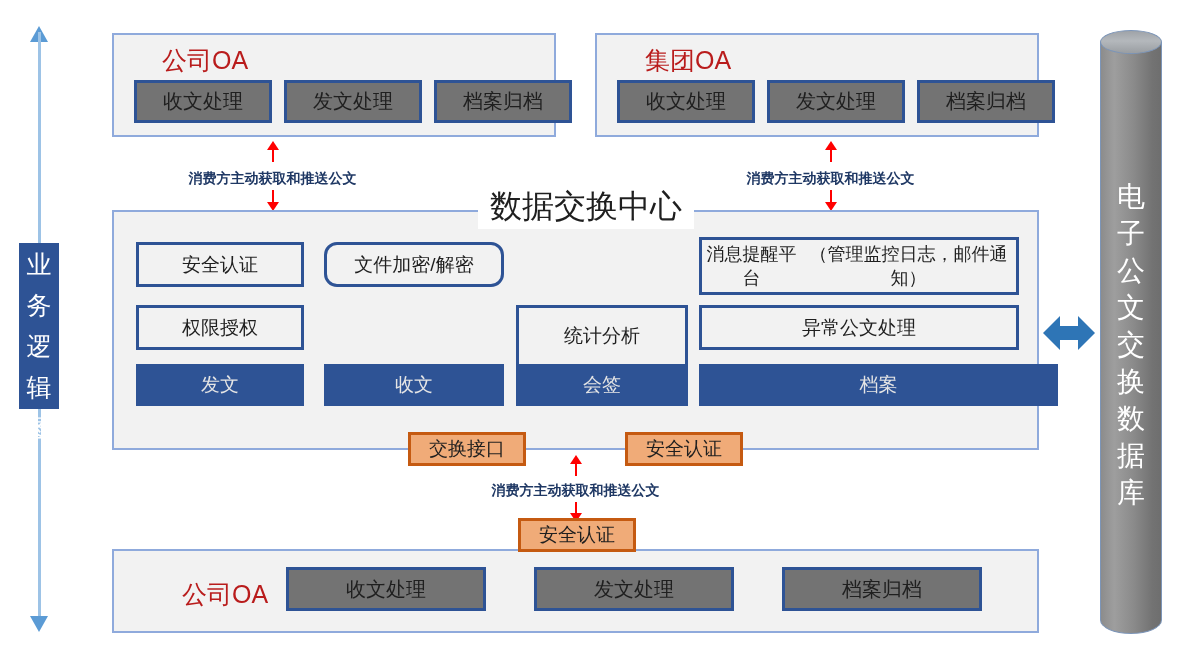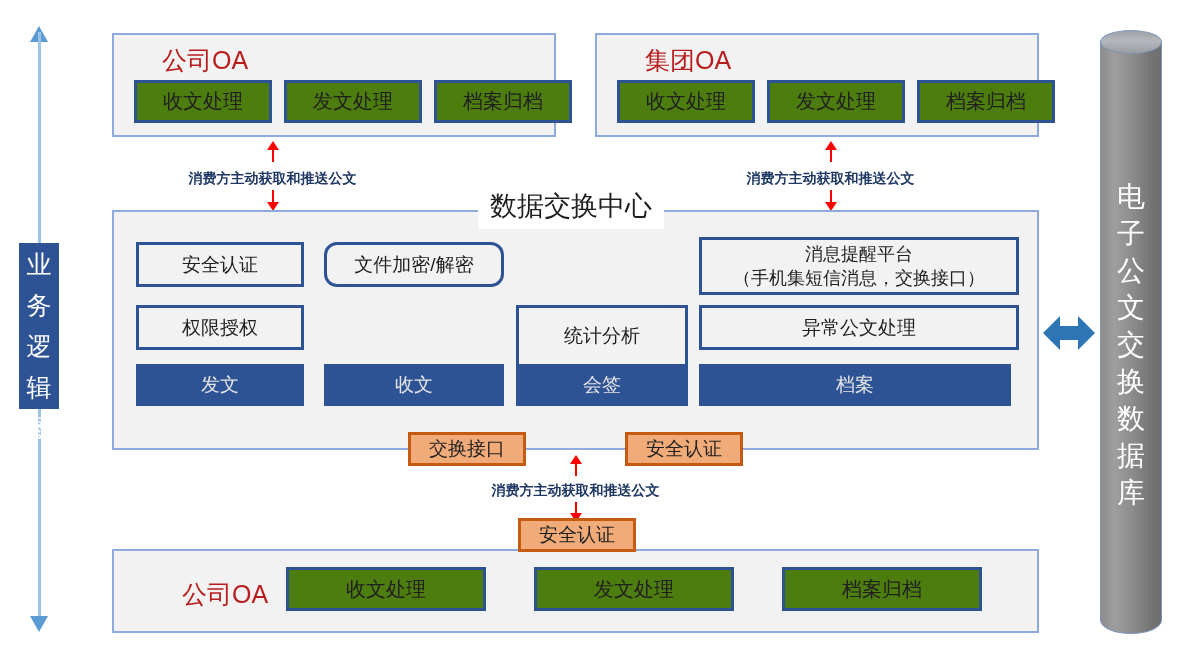--- a/index.html
+++ b/index.html
@@ -61,39 +61,39 @@
     border: 2px solid #8FAADC;
   }
   .oa-title {
     position: absolute;
     font-size: 25px;
     color: #b91c1c;
     line-height: 1;
     margin-left: 28px;
   }
   .oa-box {
-    background: #4d7c0f;
+    background: #737373;
     border: 3px solid #2E5395;
     color: #1F1F1F;
     font-size: 20px;
     display: flex;
     align-items: center;
     justify-content: center;
     text-align: center;
   }
 
   
   .dec-panel {
     background: #F2F2F2;
     border: 2px solid #8FAADC;
   }
   .dec-title {
     background: #ffffff;
     color: #1F1F1F;
-    font-size: 27px;
+    font-size: 32px;
     text-align: center;
     line-height: 34px;
     padding: 3px 12px 6px 12px;
     white-space: nowrap;
   }
   .dec-box {
     background: #F2F2F2;
     border: 3px solid #2E5395;
     color: #1F1F1F;
     font-size: 19px;
@@ -229,33 +229,33 @@
   <div class="abs red-head-up" style="left:825px; top:141px;"></div>
   <div class="abs red-stem" style="left:830px; top:150px; height:12px;"></div>
   <div class="abs flow-label" style="left:708px; top:170px; width:245px;">消费方主动获取和推送公文</div>
   <div class="abs red-stem" style="left:830px; top:190px; height:12px;"></div>
   <div class="abs red-head-down" style="left:825px; top:202px;"></div>
 
   <div class="abs dec-panel" style="left:112px; top:210px; width:927px; height:240px;">
 
     <div class="abs dec-box" style="left:22px; top:30px; width:168px; height:45px;">安全认证</div>
     <div class="abs dec-box" style="left:210px; top:30px; width:180px; height:45px;border-radius:13px;">文件加密/解密</div>
-    <div class="abs dec-box two-line" style="left:585px; top:25px; width:320px; height:58px; flex-direction:column;">
+    <div class="abs dec-box two-line" style="left:585px; top:25px; width:320px; height:58px; ">
       <div>消息提醒平台</div>
-      <div>（手机集短信消息，交换接口）</div>
+      <div>（管理监控日志，邮件通知）</div>
     </div>
 
     <div class="abs dec-box" style="left:22px; top:93px; width:168px; height:45px;">权限授权</div>
     <div class="abs dec-box" style="left:402px; top:93px; width:172px; height:62px;">统计分析</div>
     <div class="abs dec-box" style="left:585px; top:93px; width:320px; height:45px;">异常公文处理</div>
 
     <div class="abs dec-box-filled" style="left:22px; top:152px; width:168px; height:42px;">发文</div>
     <div class="abs dec-box-filled" style="left:210px; top:152px; width:180px; height:42px;">收文</div>
     <div class="abs dec-box-filled" style="left:402px; top:152px; width:172px; height:42px;">会签</div>
-    <div class="abs dec-box-filled" style="left:585px; top:152px; width:312px; height:42px;text-align:center;">档案</div>
+    <div class="abs dec-box-filled" style="left:585px; top:152px; width:359px; height:42px;text-align:center;">档案</div>
   </div>
 
   <div class="abs dec-title" style="left:478px; top:186px;">数据交换中心</div>
 
   <div class="abs tag-orange" style="left:408px; top:432px; width:118px; height:34px;">交换接口</div>
   <div class="abs tag-orange" style="left:625px; top:432px; width:118px; height:34px;">安全认证</div>
 
   <div class="abs red-head-up" style="left:570px; top:455px;"></div>
   <div class="abs red-stem" style="left:575px; top:464px; height:12px;"></div>
   <div class="abs flow-label" style="left:453px; top:482px; width:245px;">消费方主动获取和推送公文</div>

